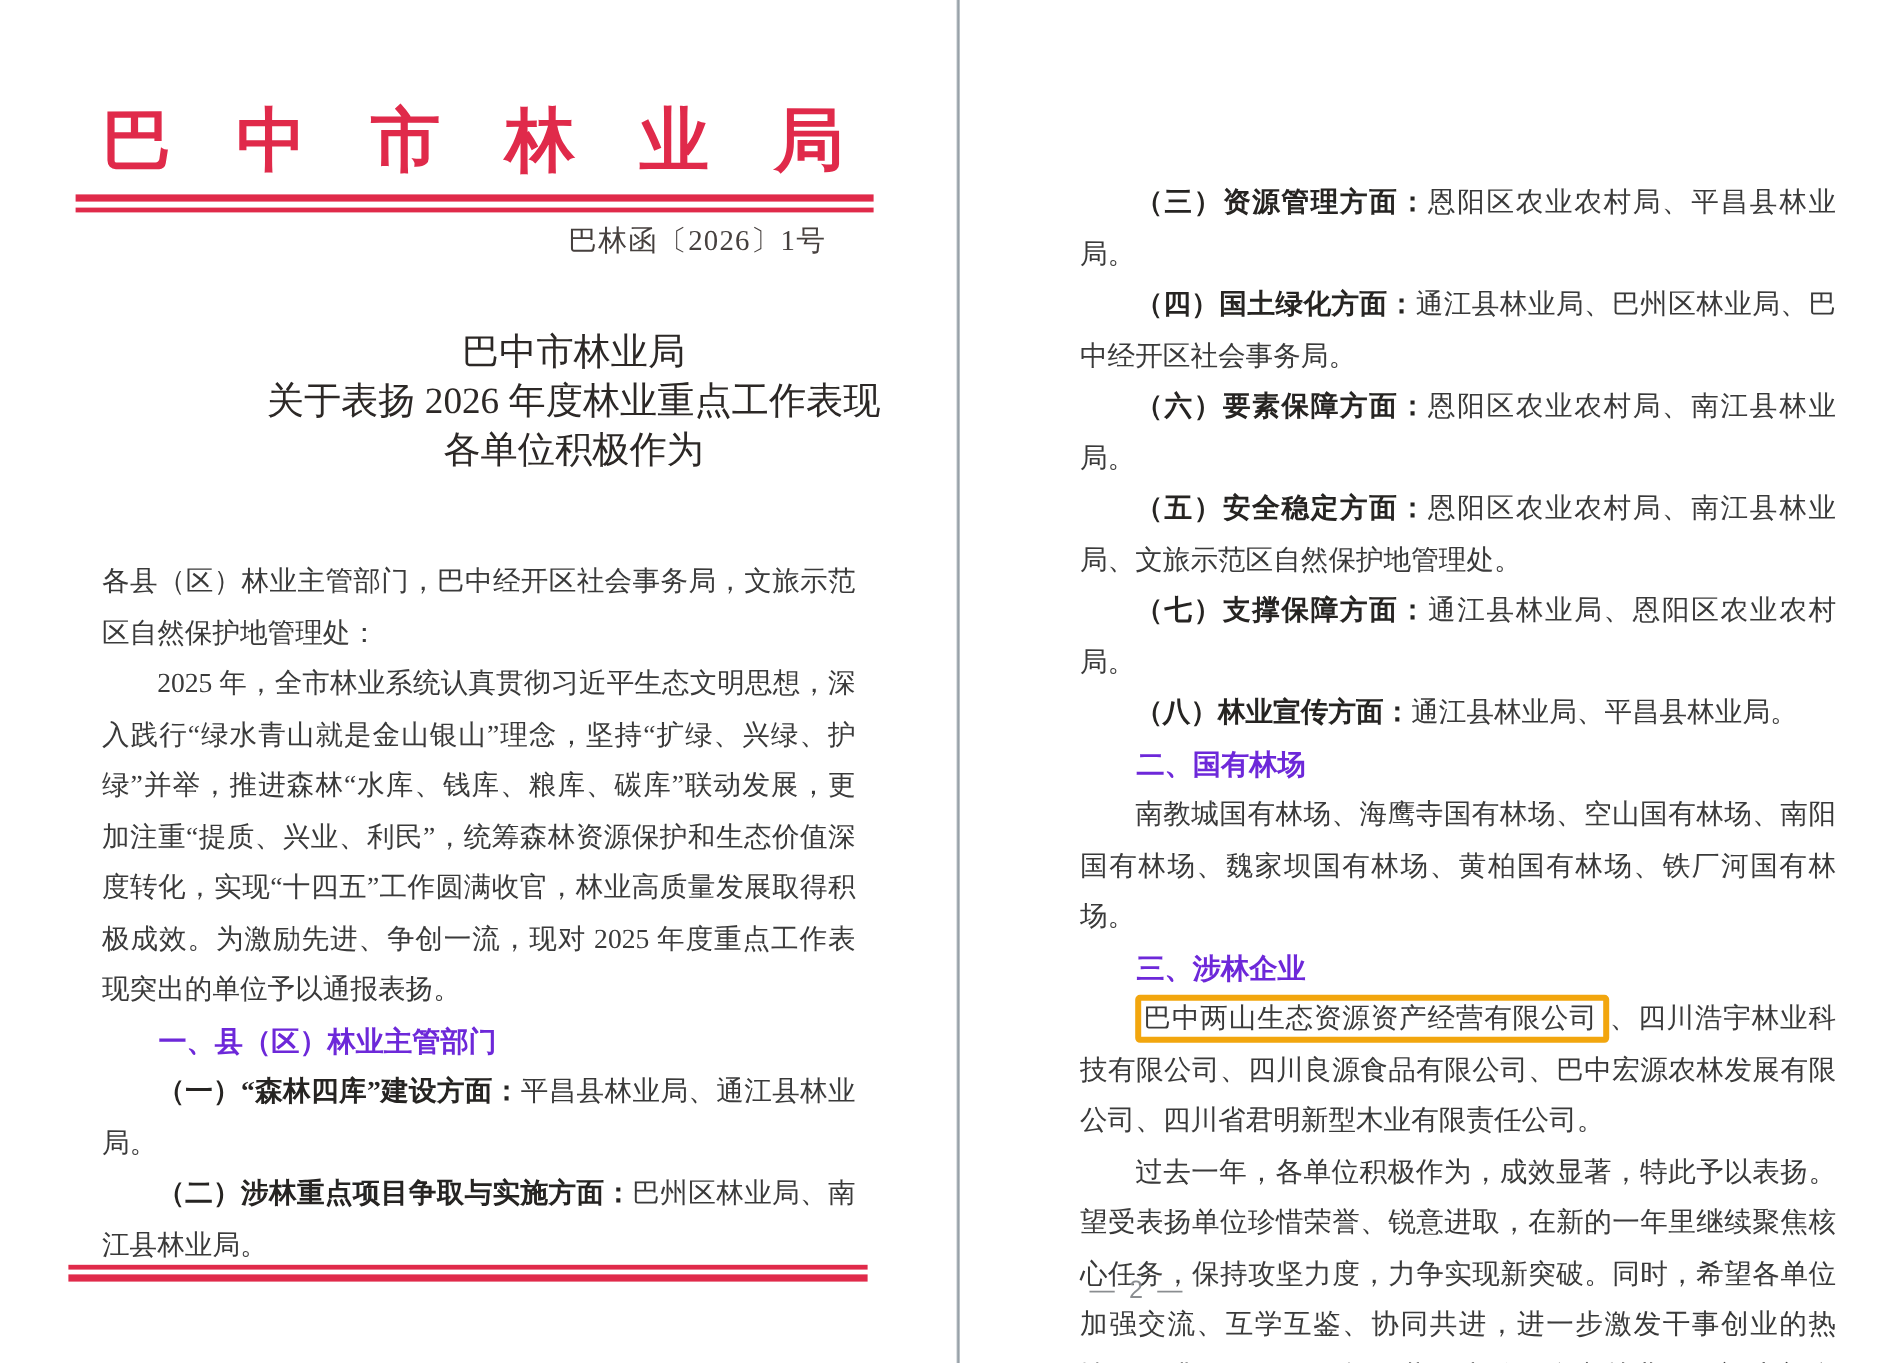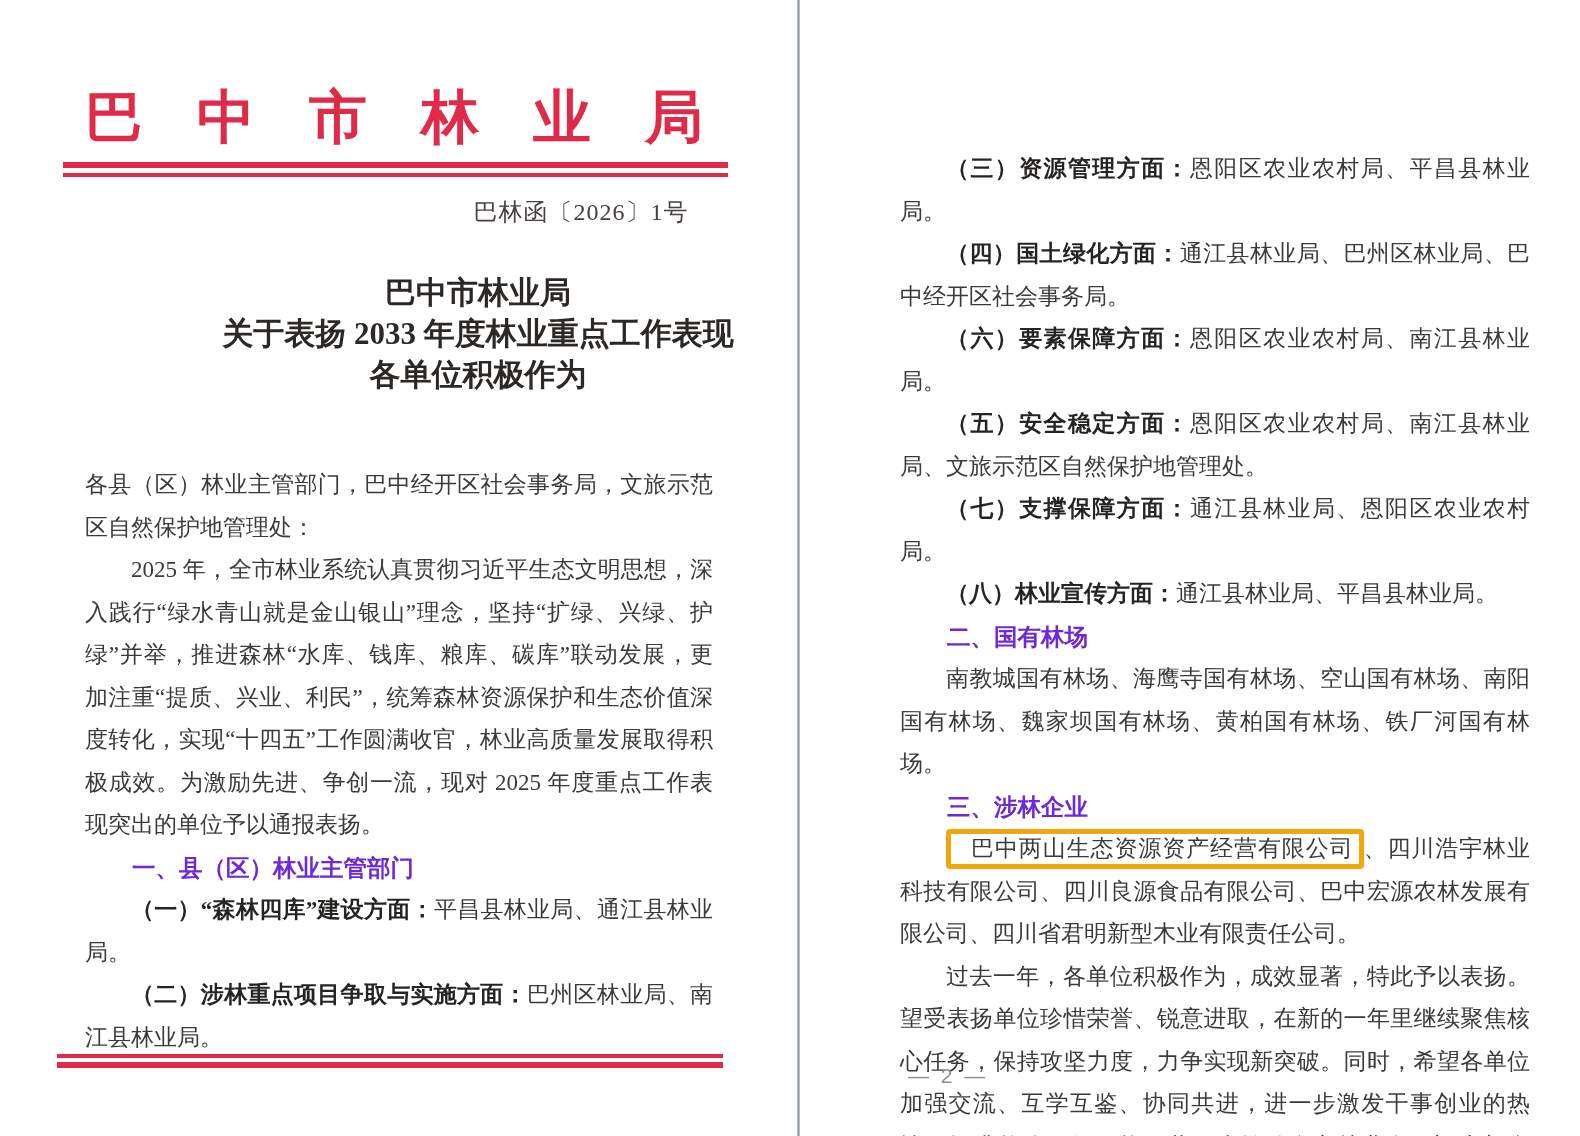--- a/index.html
+++ b/index.html
@@ -23,47 +23,47 @@
     display:flex; justify-content:space-between;
     font-size:58px; font-weight:bold; color:#e02a4a;
     font-family:"Liberation Serif", serif; line-height:1.1;
   }
   .red-rule {
     position:absolute; left:63px; top:162px; width:665px; height:15px;
     border-top:6px solid #e02a4a; border-bottom:4px solid #e02a4a;
     box-sizing:border-box;
   }
   .doc-number {
-    position:absolute; left:400px; top:196px; width:362px;
+    position:absolute; left:400px; top:184px; width:362px;
     text-align:center; font-size:24px; color:#46403e; letter-spacing:1px;
   }
   .title-block {
     position:absolute; left:0; top:272px; width:956px;
-    text-align:center; font-weight:bold; font-size:31px;
+    text-align:center; font-weight:normal; font-size:31px;
     line-height:41px; color:#2c2826;
   }
 
   
   .body {
     position:absolute; font-size:23px; line-height:42.5px;
     text-align:justify; text-justify:inter-ideograph;
   }
   .left-body  { top:448px; left:85px;  width:628px;margin-top:16px; }
   .right-body { top:148px; left:900px; width:630px; }
   .body p { margin:0; }
   .indent { text-indent:2em; }
   .heading {
     font-family:"Liberation Sans", sans-serif;
     font-weight:bold; color:#6d28d9; font-size:23.5px;
   }
   .lbl { font-weight:bold; color:#262422; }
 
   .hl-box {
     border:5px solid #f2a60e; border-radius:4px;
-    padding:2px 5px 3px 20px;
+    padding:2px 5px 3px 2px;
   }
 
   .bottom-rule {
     position:absolute; left:57px; top:1054px; width:666px; height:14px;
     border-top:4px solid #e02a4a; border-bottom:6px solid #e02a4a;
     box-sizing:border-box;
   }
   .page-num {
     position:absolute; left:108px; top:1064px;
     font-size:21px; color:#8a8d90; letter-spacing:3px;
@@ -85,21 +85,21 @@
       <span>业</span>
       <span>局</span>
     </div>
 
     <div class="red-rule"></div>
 
     <div class="doc-number">巴林函〔2026〕1号</div>
 
     <div class="title-block">
       <div>巴中市林业局</div>
-      <div>关于表扬 2033 年度林业重点工作表现</div>
+      <div>关于表扬 2026 年度林业重点工作表现</div>
       <div>各单位积极作为</div>
     </div>
 
     <div class="body left-body">
       <p>各县（区）林业主管部门，巴中经开区社会事务局，文旅示范区自然保护地管理处：</p>
       <p class="indent">2025 年，全市林业系统认真贯彻习近平生态文明思想，深入践行“绿水青山就是金山银山”理念，坚持“扩绿、兴绿、护绿”并举，推进森林“水库、钱库、粮库、碳库”联动发展，更加注重“提质、兴业、利民”，统筹森林资源保护和生态价值深度转化，实现“十四五”工作圆满收官，林业高质量发展取得积极成效。为激励先进、争创一流，现对 2025 年度重点工作表现突出的单位予以通报表扬。</p>
       <p class="indent heading">一、县（区）林业主管部门</p>
       <p class="indent"><span class="lbl">（一）“森林四库”建设方面：</span><span>平昌县林业局、通江县林业局。</span></p>
       <p class="indent"><span class="lbl">（二）涉林重点项目争取与实施方面：</span><span>巴州区林业局、南江县林业局。</span></p>
     </div>

